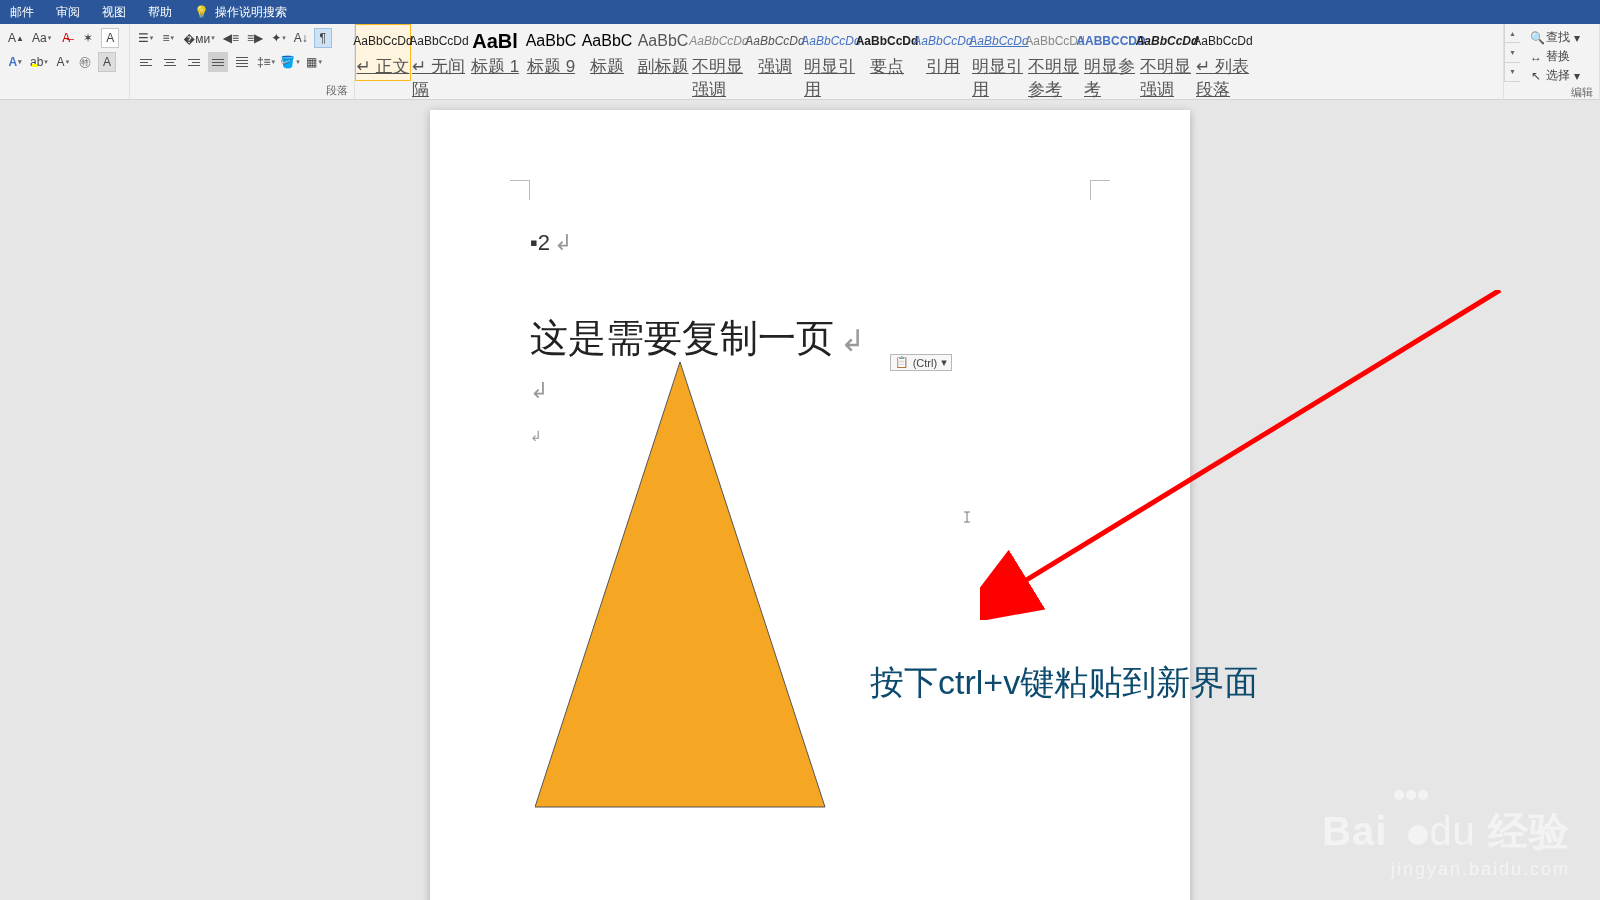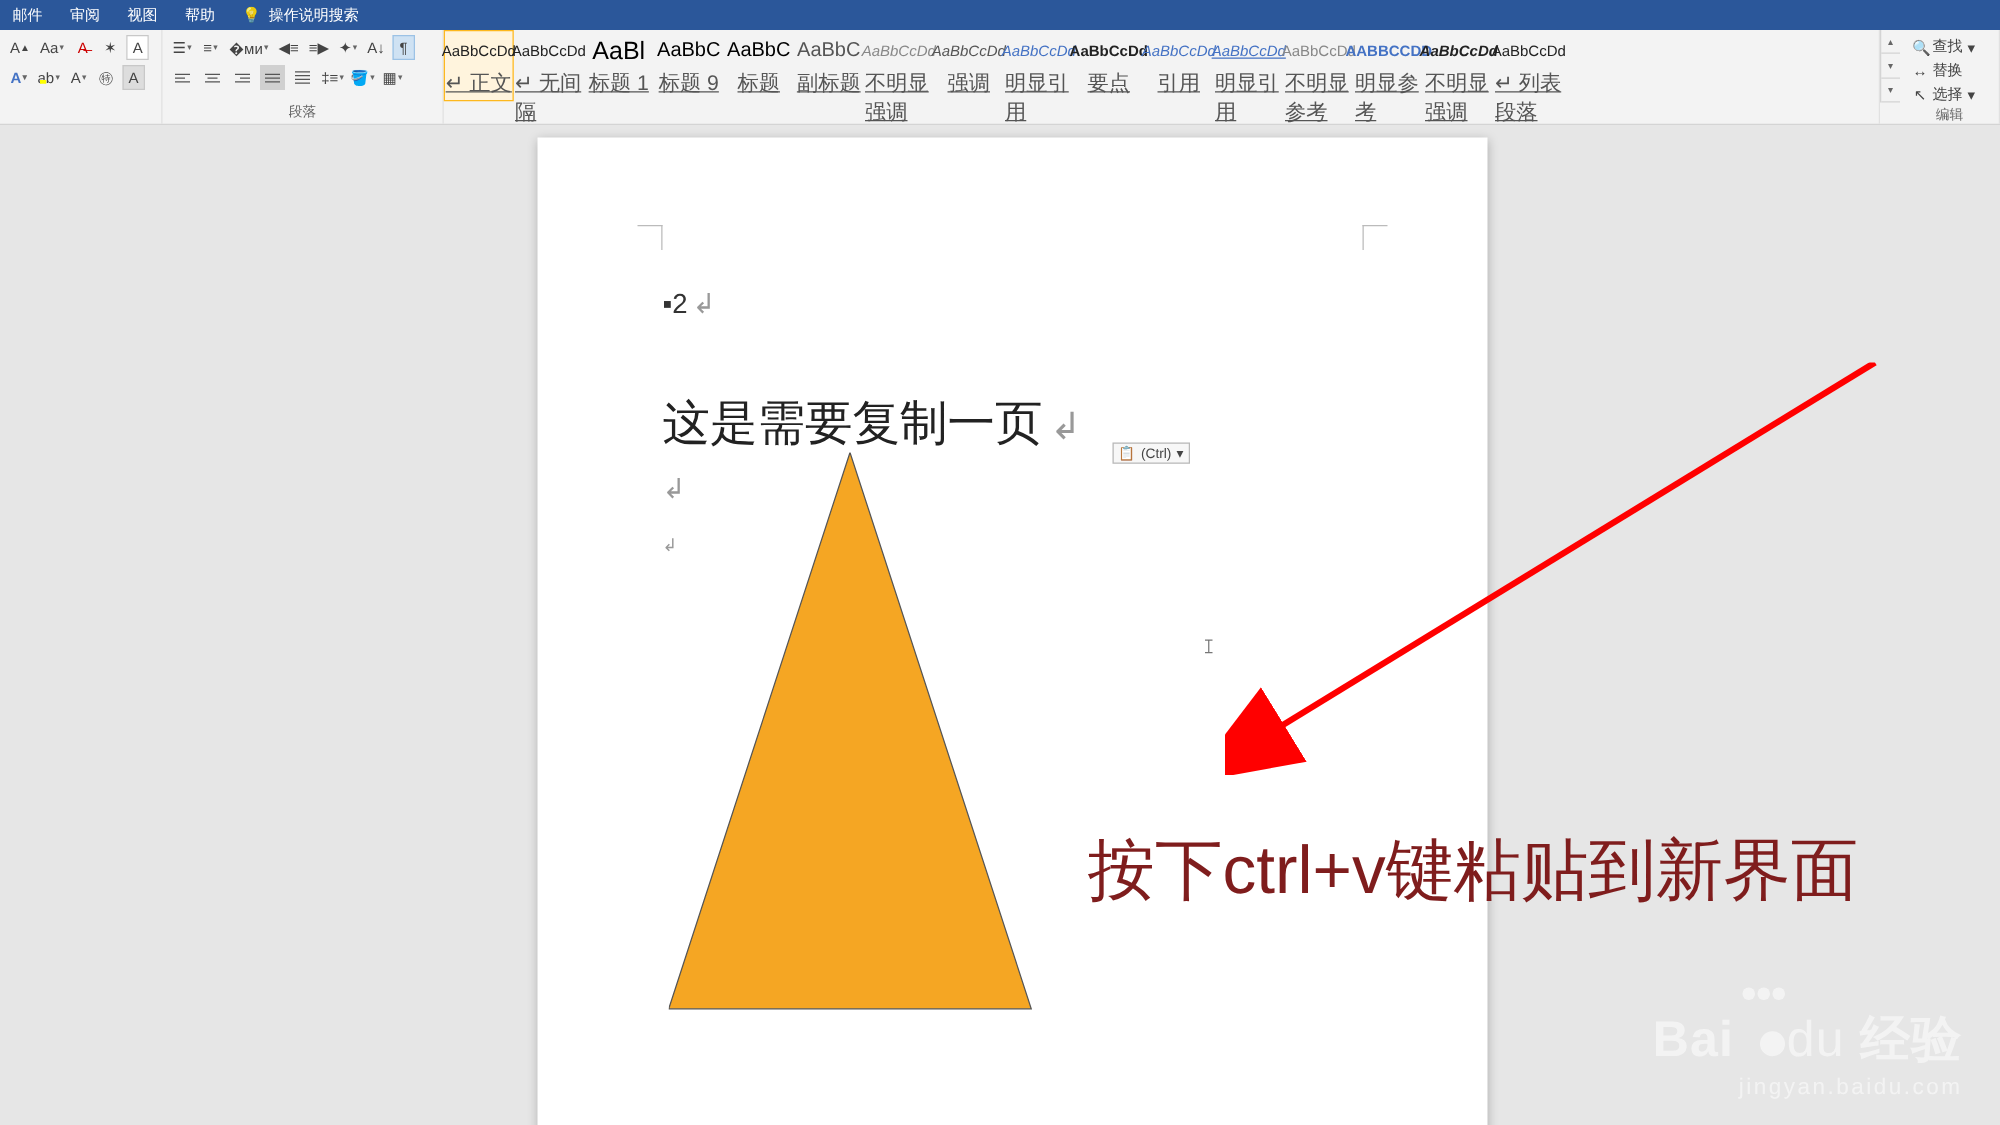--- a/index.html
+++ b/index.html
@@ -6,21 +6,21 @@
   body { font-family:"Microsoft YaHei","Segoe UI",sans-serif; background:#e6e6e6; width:1600px; height:900px; overflow:hidden; position:relative; }
   
   .menubar { background:#2b579a; height:24px; display:flex; align-items:center; padding:0 10px; color:#fff; font-size:12px; }
   .menubar .mi { margin-right:22px; cursor:pointer; }
   .menubar .bulb { margin-right:6px; opacity:.9; }
   
   .ribbon { background:#f3f3f3; border-bottom:1px solid #d4d4d4; height:76px; display:flex; }
   .group { border-right:1px solid #e1e1e1; padding:4px 6px 2px 6px; display:flex; flex-direction:column; justify-content:space-between; position:relative; }
   .group .body { display:flex; flex-direction:column; gap:4px; }
   .group .row { display:flex; align-items:center; gap:4px; }
-  .grouplabel { text-align:center; font-size:11px; color:#666; height:14px; line-height:14px; position:relative; }
+  .grouplabel { text-align:right; font-size:11px; color:#666; height:14px; line-height:14px; position:relative; }
   .btn { display:inline-flex; align-items:center; justify-content:center; min-width:18px; height:20px; font-size:12px; color:#444; cursor:pointer; padding:0 2px; position:relative; }
   .btn .dd { font-size:7px; margin-left:1px; color:#666; }
   .btn.boxed { border:1px solid #c8c8c8; background:#fff; padding:0 4px; }
   .colorbar { position:absolute; left:2px; right:6px; bottom:2px; height:3px; }
   .alignset { display:flex; }
   .alignset .btn { width:20px; }
   .lines { display:inline-block; width:12px; }
   .lines i { display:block; height:1px; background:#555; margin:2px 0; }
   
   .gallery { display:flex; align-items:flex-start; }
@@ -42,21 +42,21 @@
   .pgnum { position:absolute; left:100px; top:120px; font-size:22px; color:#333; }
   .pgnum .ret { color:#999; margin-left:4px; }
   .heading { position:absolute; left:100px; top:203px; font-size:38px; color:#222; }
   .heading .ret { color:#999; font-size:30px; margin-left:6px; vertical-align:middle; }
   .parmark { position:absolute; left:100px; color:#999; font-size:22px; }
   .pasteopts { position:absolute; left:460px; top:244px; border:1px solid #b8b8b8; background:#f7f7f7; font-size:11px; padding:1px 4px; color:#444; display:flex; align-items:center; gap:4px; cursor:pointer; }
   .pasteopts .ic { font-size:11px; }
   .triangle { position:absolute; left:105px; top:252px; }
   .textcursor { position:absolute; left:530px; top:400px; width:14px; height:14px; }
   
-  .annotation-text { position:absolute; left:870px; top:560px; font-size:54px; color:#7f1d1d; white-space:nowrap; }
+  .annotation-text { position:absolute; left:870px; top:560px; font-size:34px; color:#0c4a6e; white-space:nowrap; }
   .arrow-svg { position:absolute; left:980px; top:190px; pointer-events:none; }
   
   .watermark { position:absolute; right:30px; bottom:20px; color:#fff; opacity:.55; text-align:right; }
   .watermark .brand { font-size:40px; font-weight:bold; letter-spacing:1px; }
   .watermark .brand .thin { font-weight:300; }
   .watermark .sub { font-size:18px; letter-spacing:2px; }
   .paw { display:inline-block; margin-left:6px; }
   .paw span { display:inline-block; width:10px; height:10px; background:#fff; border-radius:50%; margin:0 1px; }
   .paw span.big { width:20px; height:20px; }
 </style>
@@ -161,21 +161,21 @@
     <div class="gallery" id="style-gallery" style="height:58px">
         <div class="style-item sel">
           <div class="preview" style="">AaBbCcDd</div>
           <div class="name">↵ 正文</div>
         </div>
         <div class="style-item">
           <div class="preview" style="">AaBbCcDd</div>
           <div class="name">↵ 无间隔</div>
         </div>
         <div class="style-item">
-          <div class="preview" style="font-size:20px;font-weight:normal;color:#000">AaBl</div>
+          <div class="preview" style="font-size:20px;font-weight:bold;color:#000">AaBl</div>
           <div class="name">标题 1</div>
         </div>
         <div class="style-item">
           <div class="preview" style="font-size:16px;color:#000">AaBbC</div>
           <div class="name">标题 9</div>
         </div>
         <div class="style-item">
           <div class="preview" style="font-size:16px;color:#000">AaBbC</div>
           <div class="name">标题</div>
         </div>

